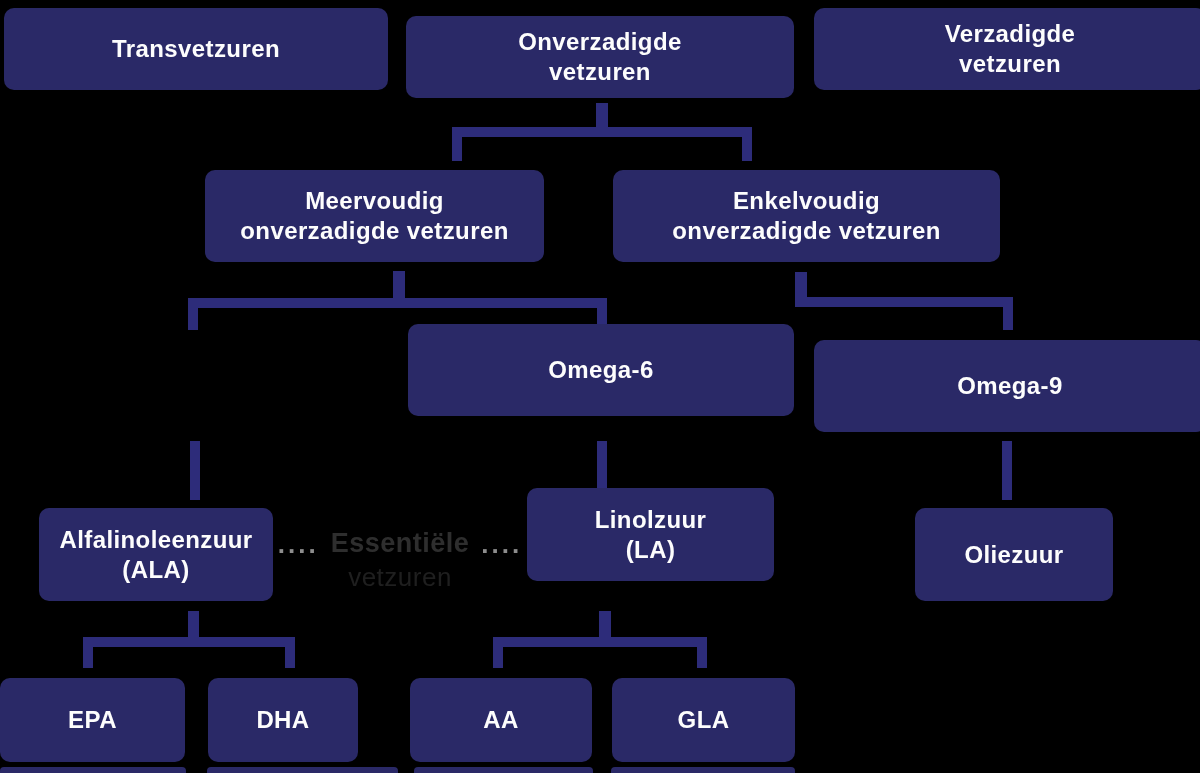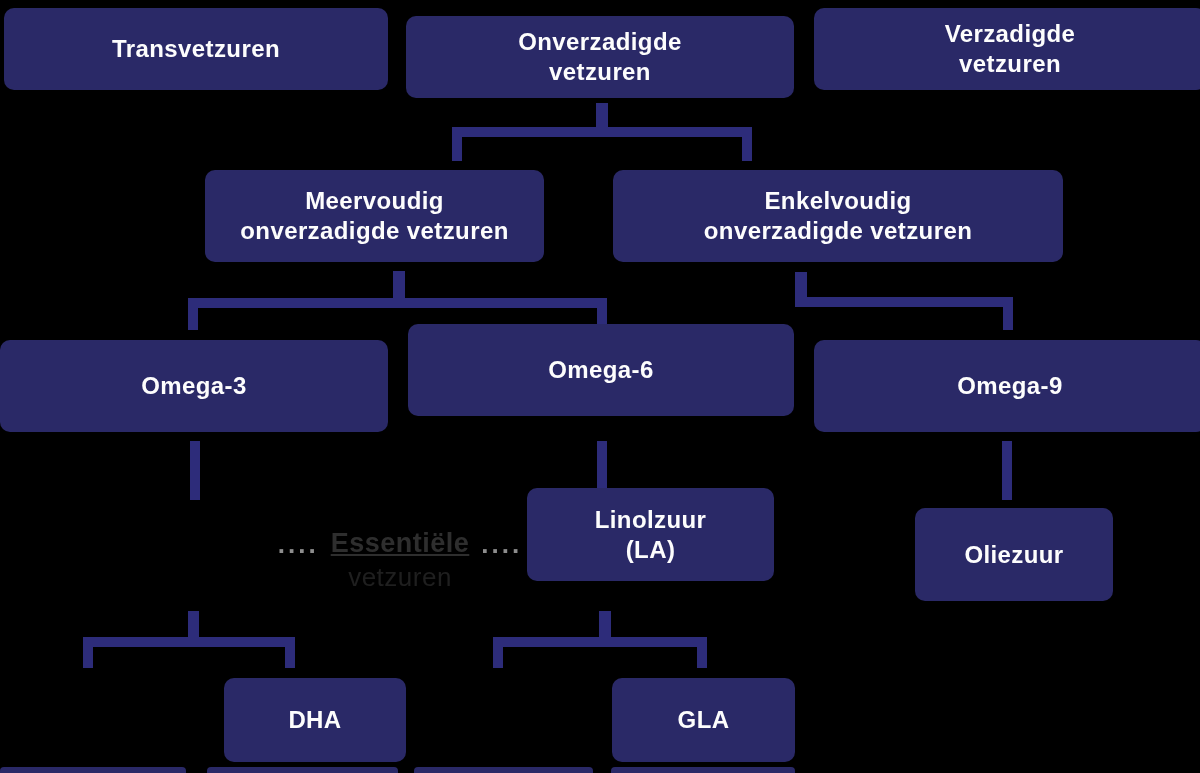--- a/index.html
+++ b/index.html
@@ -11,21 +11,21 @@
     position:absolute;background:var(--box,#2a2967);border-radius:10px;
     display:flex;align-items:center;justify-content:center;text-align:center;
     color:var(--txt,#fdfdfd);font-weight:700;font-size:24px;line-height:1.25;
     letter-spacing:0.4px;white-space:pre-line;
   }
   .seg{position:absolute;background:var(--line,#2d2c7a);}
   .strip{position:absolute;background:var(--box,#2a2967);border-radius:4px 4px 0 0;height:6px;top:767px;}
   .essential{position:absolute;left:258px;top:528px;width:284px;text-align:center;}
   .ess-line1{display:flex;align-items:center;justify-content:center;gap:12px;}
   .dots{color:var(--dots,#8d8d8d);font-weight:700;font-size:26px;letter-spacing:3px;line-height:1;}
-  .ess-title{color:var(--esst,#2e2e2e);font-weight:700;font-size:27px;letter-spacing:0.5px;text-decoration:underline;}
+  .ess-title{color:var(--esst,#2e2e2e);font-weight:700;font-size:27px;letter-spacing:0.5px;}
   .ess-sub{color:var(--esss,#1f1f1f);font-weight:400;font-size:26px;margin-top:3px;letter-spacing:0.5px;}
 </style>
 </head>
 <body>
 
 <div class="canvas">
 
   <div class="seg" style="left:596px;top:103px;width:12px;height:24px"></div>
   <div class="seg" style="left:452px;top:127px;width:300px;height:10px"></div>
   <div class="seg" style="left:452px;top:137px;width:10px;height:24px"></div>
@@ -55,41 +55,44 @@
   <div class="seg" style="left:697px;top:647px;width:10px;height:21px"></div>
 
   <div class="node" style="left:4px;top:8px;width:384px;height:82px"><span>Transvetzuren</span></div>
   <div class="node" style="left:406px;top:16px;width:388px;height:82px"><span>Onverzadigde
 vetzuren</span></div>
   <div class="node" style="left:814px;top:8px;width:392px;height:82px"><span>Verzadigde
 vetzuren</span></div>
 
   <div class="node" style="left:205px;top:170px;width:339px;height:92px"><span>Meervoudig
 onverzadigde vetzuren</span></div>
-  <div class="node" style="left:613px;top:170px;width:450px;height:92px"><span>Enkelvoudig
+  <div class="node" style="left:613px;top:170px;width:387px;height:92px"><span>Enkelvoudig
 onverzadigde vetzuren</span></div>
 
-  <div class="node" style="left:0px;top:340px;width:388px;height:92px"><span>Omega-3</span></div>
   <div class="node" style="left:408px;top:324px;width:386px;height:92px"><span>Omega-6</span></div>
   <div class="node" style="left:814px;top:340px;width:392px;height:92px"><span>Omega-9</span></div>
 
+  <div class="node" style="left:39px;top:508px;width:234px;height:93px"><span>Alfalinoleenzuur
+(ALA)</span></div>
   <div class="node" style="left:527px;top:488px;width:247px;height:93px"><span>Linolzuur
 (LA)</span></div>
   <div class="node" style="left:915px;top:508px;width:198px;height:93px"><span>Oliezuur</span></div>
 
   <div class="essential">
     <div class="ess-line1">
       <span class="dots">....</span>
       <span class="ess-title">Essentiële</span>
       <span class="dots">....</span>
     </div>
     <div class="ess-sub">vetzuren</div>
   </div>
 
-  <div class="node" style="left:224px;top:678px;width:182px;height:84px"><span>DHA</span></div>
+  <div class="node" style="left:0px;top:678px;width:185px;height:84px"><span>EPA</span></div>
+  <div class="node" style="left:208px;top:678px;width:150px;height:84px"><span>DHA</span></div>
+  <div class="node" style="left:410px;top:678px;width:182px;height:84px"><span>AA</span></div>
   <div class="node" style="left:612px;top:678px;width:183px;height:84px"><span>GLA</span></div>
 
   <div class="strip" style="left:0px;width:186px"></div>
   <div class="strip" style="left:207px;width:191px"></div>
   <div class="strip" style="left:414px;width:179px"></div>
   <div class="strip" style="left:611px;width:184px"></div>
 
 </div>
 
 </body></html>

